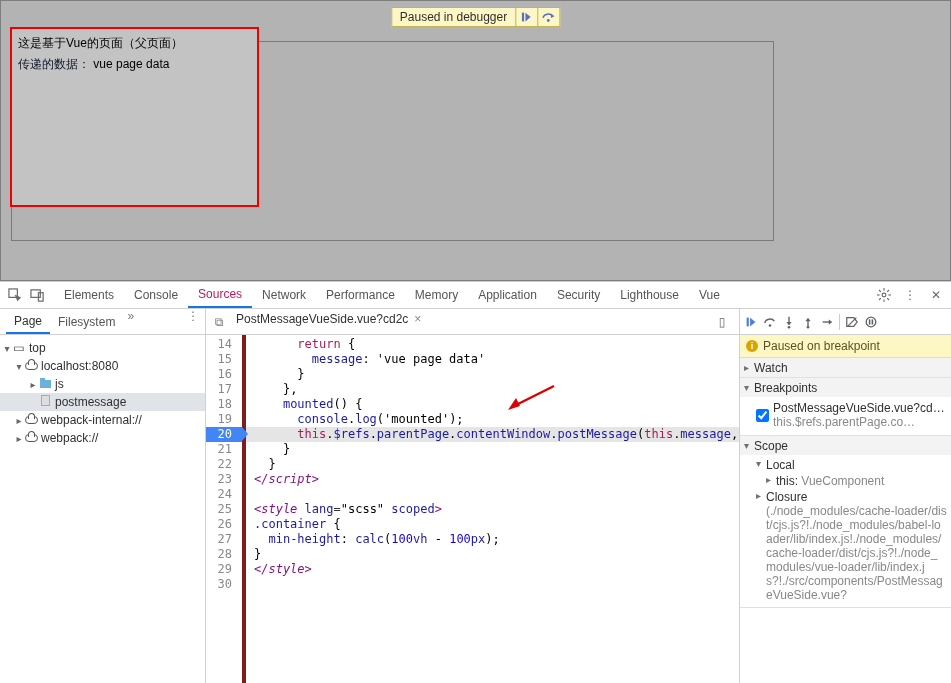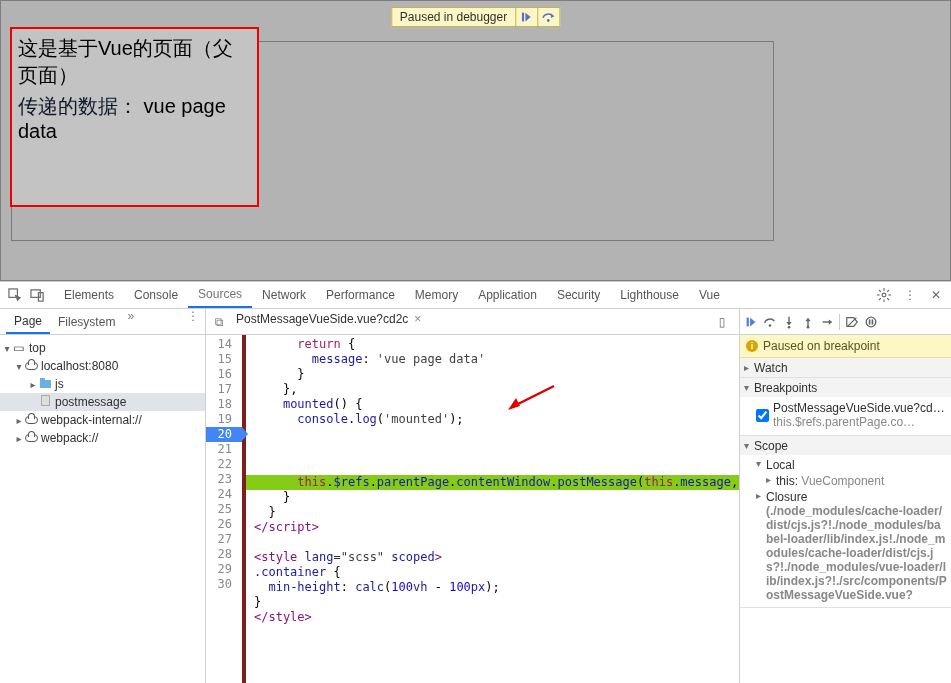--- a/index.html
+++ b/index.html
@@ -5,34 +5,34 @@
 * { box-sizing: border-box; margin: 0; padding: 0; }
 body { font-family: Arial, "Microsoft YaHei", sans-serif; font-size: 12px; color: #303030; width: 951px; height: 683px; overflow: hidden; background: #fff; }
 
 
 .page-area { height: 281px; background: #b3b3b3; position: relative; border: 1px solid #7d7d7d; }
 .pause-banner { position: absolute; top: 6px; left: 50%; transform: translateX(-50%); background: #fdf7c6; border: 1px solid #c1b35a; display: flex; align-items: center; font-size: 12px; height: 20px; }
 .pause-banner .txt { padding: 0 8px; }
 .pause-banner .act { border-left: 1px solid #c1b35a; display: flex; align-items: center; justify-content: center; width: 22px; height: 100%; color: #5a6ec8; cursor: pointer; }
 .pause-banner .act svg { width: 14px; height: 14px; }
 
-.red-box { position: absolute; left: 9px; top: 26px; width: 249px; height: 180px; border: 2px solid #e00; background: #c3c3c3; padding: 6px; font-size: 20px; }
+.red-box { position: absolute; left: 9px; top: 26px; width: 249px; height: 180px; border: 2px solid #e00; background: #c3c3c3; padding: 6px; font-size: 12px; }
 .red-box .line1 { color: #000; margin-bottom: 4px; }
 .red-box .line2-label { color: #0f172a; }
 .red-box .line2-val { color: #000; }
 
 .grey-frame { position: absolute; left: 10px; top: 40px; right: 176px; bottom: 39px; border: 1px solid #7a7a7a; }
 
 
 .dt { height: 420px; display: flex; flex-direction: column; border-top: 1px solid #ccc; background: #fff; }
 .dt-top { display: flex; align-items: center; height: 27px; border-bottom: 1px solid #d0d0d0; padding: 0 4px; position: relative; }
 .dt-top .icon-btn { width: 22px; height: 22px; display: flex; align-items: center; justify-content: center; color: #6b6b6b; cursor: pointer; }
 .tab-row { display: flex; align-items: center; height: 100%; margin-left: 6px; gap: 0; }
 .tab-item { padding: 0 10px; height: 100%; display: flex; align-items: center; cursor: pointer; color: #555; }
-.tab-item.active { color: #737373; border-bottom: 2px solid #1a73e8; }
+.tab-item.active { color: #be185d; border-bottom: 2px solid #1a73e8; }
 .dt-top .right { margin-left: auto; display: flex; align-items: center; gap: 4px; }
 
 
 .src-body { flex: 1; display: flex; min-height: 0; }
 
 
 .src-left { width: 206px; border-right: 1px solid #d0d0d0; display: flex; flex-direction: column; }
 .src-left-tabs { height: 26px; border-bottom: 1px solid #d0d0d0; display: flex; align-items: flex-start; padding-left: 6px; }
 .src-left-tabs .t { padding: 0 8px; height: 100%; display: flex; align-items: center; cursor: pointer; color: #555; }
 .src-left-tabs .t.active { border-bottom: 2px solid #1a73e8; color: #333; }
@@ -57,27 +57,27 @@
 .ed-tab { height: 20px; display: flex; align-items: flex-start; padding: 0 6px; background: #fff; margin: 0 2px; cursor: pointer; }
 .ed-tab .x { margin-left: 6px; color: #888; cursor:pointer; }
 .ed-tabs .brk { margin-left:auto; margin-right:4px; width:18px; text-align:center; color:#666; cursor:pointer; }
 .editor { flex: 1; display: flex; font-family: Consolas, monospace; font-size: 12px; overflow: hidden; background:#fff; }
 .gutter { width: 40px; text-align: right; color: #888; background: #fff; padding-top: 2px; border-right:4px solid #7f1d1d; }
 .gutter .ln { height: 15px; padding-right: 10px; line-height:15px; }
 .gutter .ln.bp { background: #4285f4; color: #fff; position: relative; }
 .gutter .ln.bp:after { content:''; position:absolute; right:-6px; top:0; border-top:7.5px solid transparent; border-bottom:7.5px solid transparent; border-left:6px solid #4285f4; }
 .code { flex: 1; padding-top: 2px; overflow:auto; }
 .cl { height: 15px; padding-left: 8px; white-space: pre; line-height:15px; }
-.cl.exec { background: #84cc16; margin-top: 48px; }
+.cl.exec { background: #e5e5e5; }
 .kw { color: #a71d5d; }
-.str { color: #404040; }
+.str { color: #000000; }
 .prop { color: #1a1aa6; }
 .punc { color: #000; }
 .num { color: #1c00cf; }
-.tag { color: #881280; }
+.tag { color: #881280; font-style: italic; }
 .arrow-svg { position: absolute; }
 
 
 .src-right { width: 212px; border-left: 1px solid #d0d0d0; display: flex; flex-direction: column; font-size: 12px; }
 .dbg-tools { height: 26px; border-bottom: 1px solid #d0d0d0; display: flex; align-items: center; padding: 0 2px; gap: 1px; }
 .dbg-tools .b { width: 18px; height: 20px; display:flex; align-items:center; justify-content:center; color: #5f6368; cursor:pointer; }
 .dbg-tools .b.blue { color:#4d7fd6; }
 .dbg-tools .sep { width:1px; height:16px; background:#ccc; margin:0 2px; }
 .status-banner { background: #fdf7c6; padding: 4px 6px; color: #5c5122; border-bottom: 1px solid #e8df9f; display:flex; align-items:center; }
 .status-banner .i { width:12px; height:12px; border-radius:50%; background:#d9a500; color:#fff; font-size:9px; display:flex; align-items:center; justify-content:center; margin-right:5px; font-weight:bold; }
@@ -352,19 +352,19 @@
           <div class="scope-item">
               <span class="tw">▾</span>
               <span class="nm">Local</span>
             </div>
           <div class="scope-item" style="padding-left:26px">
               <span class="tw">▸</span>
               <span class="nm"><span>this</span>: <span class="gr">VueComponent</span></span>
             </div>
           <div class="scope-item" style="padding-left:16px">
               <span class="tw">▸</span>
-              <span class="nm" style="word-break:break-all;"><span>Closure</span><br><span class="gr" style="word-break:break-all; display:block; padding-left:0;font-weight:bold;">(./node_modules/cache-loader/dist/cjs.js?!./node_modules/babel-loader/lib/index.js!./node_modules/cache-loader/dist/cjs.js?!./node_modules/vue-loader/lib/index.js?!./src/components/PostMessageVueSide.vue?</span></span>
+              <span class="nm" style="word-break:break-all;"><span>Closure</span><br><span class="gr" style="word-break:break-all; display:block; padding-left:0;">(./node_modules/cache-loader/dist/cjs.js?!./node_modules/babel-loader/lib/index.js!./node_modules/cache-loader/dist/cjs.js?!./node_modules/vue-loader/lib/index.js?!./src/components/PostMessageVueSide.vue?</span></span>
             </div>
         </div>
       </div>
     </div>
   </div>
 </div>
 
 </body></html>

